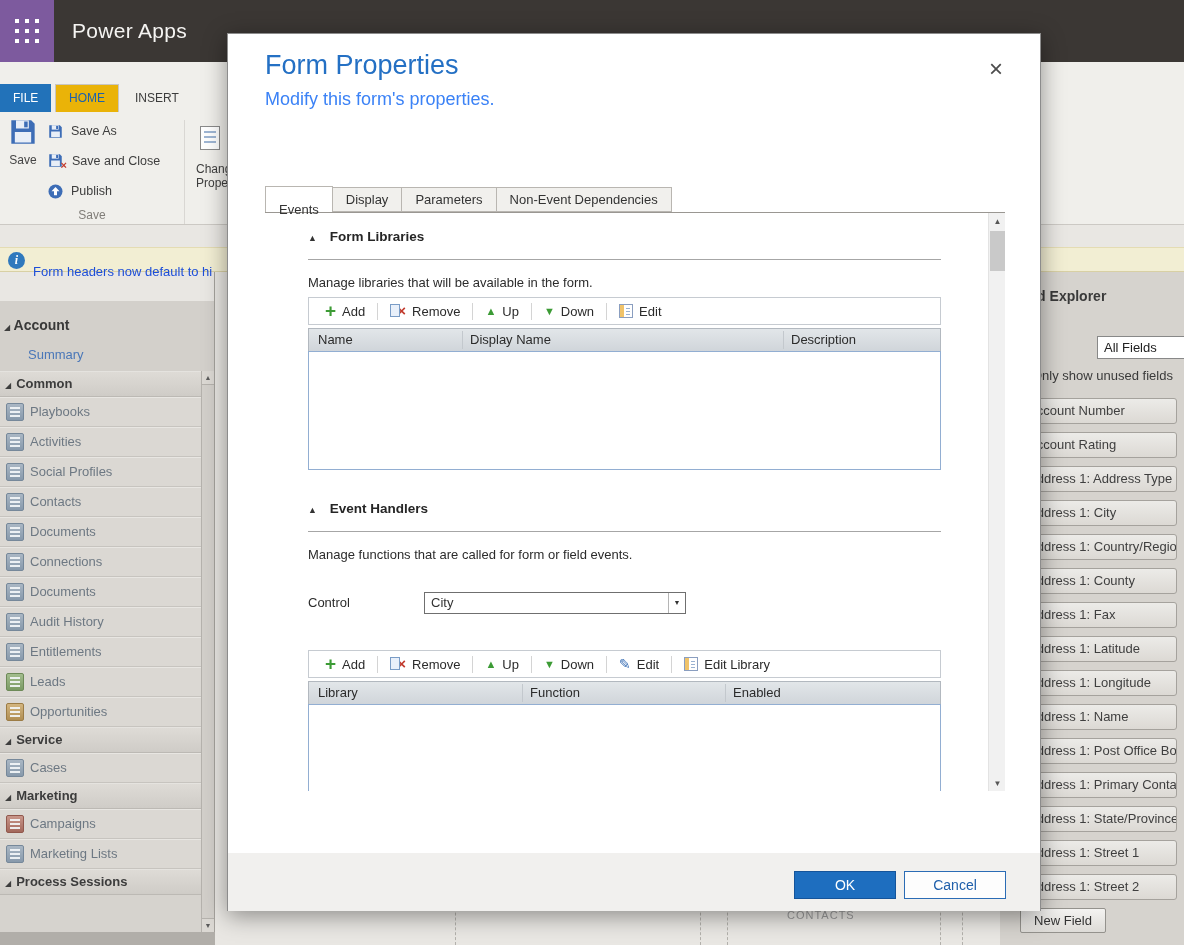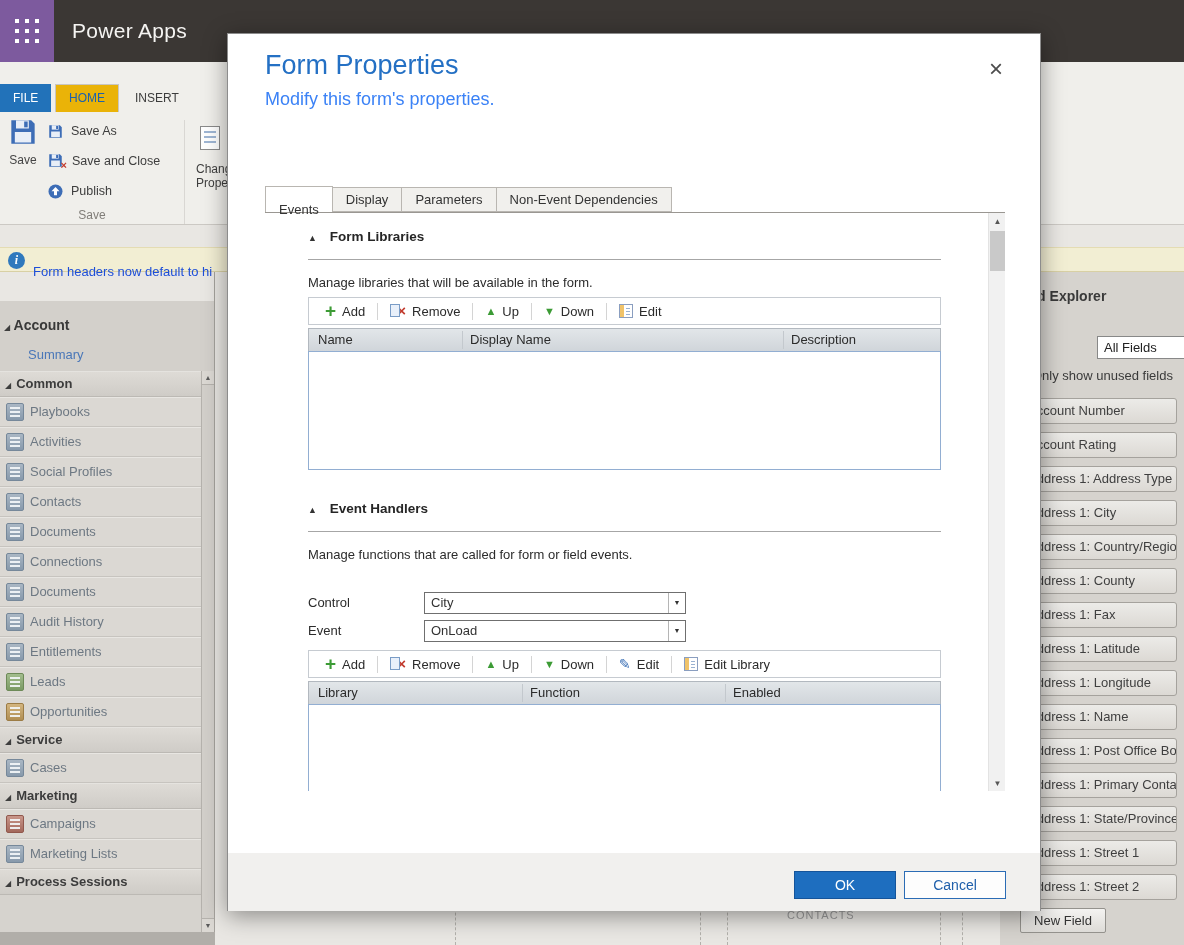--- a/index.html
+++ b/index.html
@@ -377,27 +377,20 @@
     <div class="hr" style="top:318px"></div>
     <div class="desc" style="top:334px">Manage functions that are called for form or field events.</div>
 
     <div style="position:absolute;left:0;top:379px;width:740px;height:24px">
       <span class="frow-label">Control</span>
       <div class="dd">
         <span class="dd-val">City</span>
         <span class="dd-btn">▼</span>
       </div>
     </div>
-    <div style="position:absolute;left:0;top:407px;width:740px;height:24px">
-      <span class="frow-label">Event</span>
-      <div class="dd">
-        <span class="dd-val">OnLoad</span>
-        <span class="dd-btn">▼</span>
-      </div>
-    </div>
 
     <div class="toolbar" style="top:437px">
       <div class="tb-item">
           <span class="ic-add">+</span>
           <span>Add</span>
         </div>
       <span class="tb-sep"></span>
       <div class="tb-item">
           <span class="ic-x">×</span>
           <span>Remove</span>

